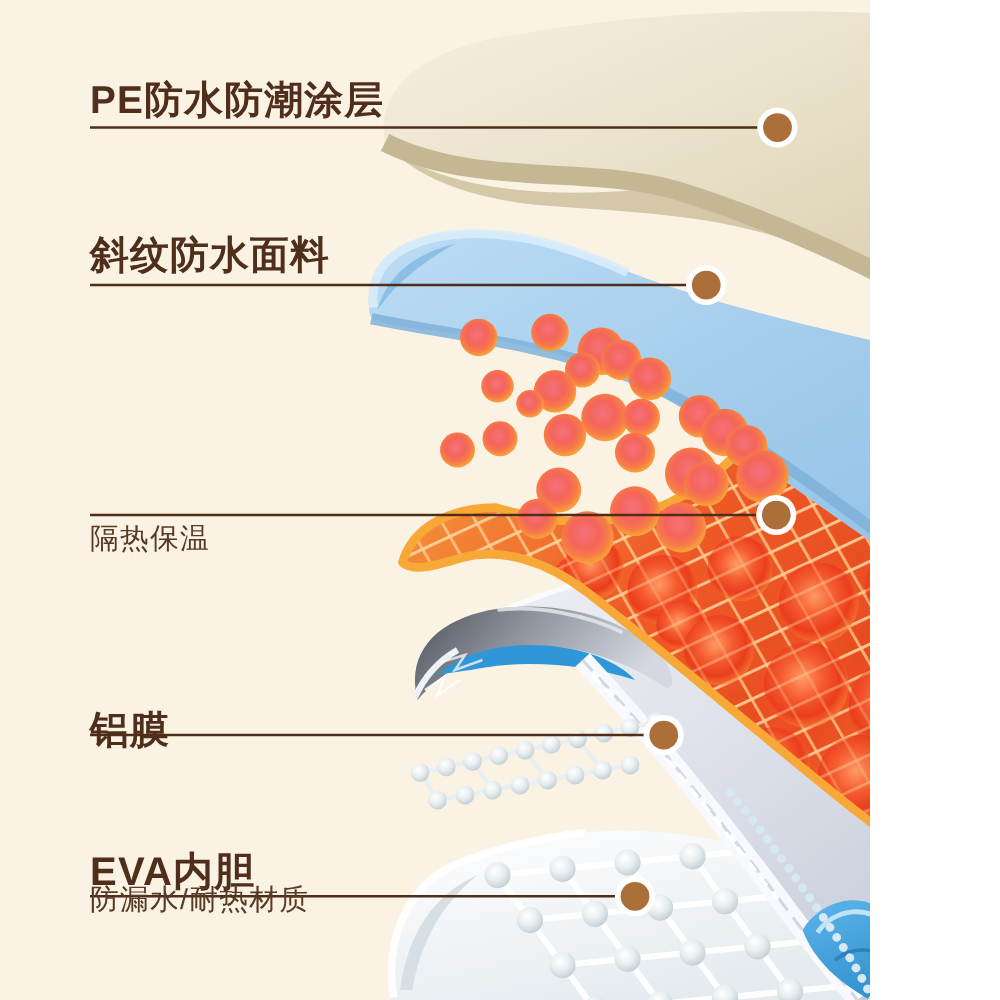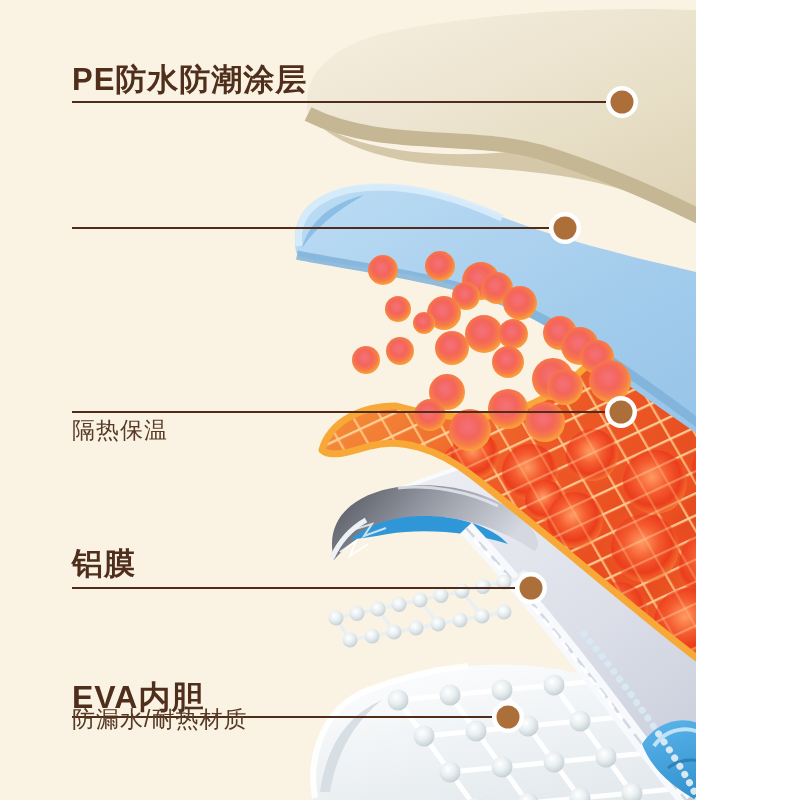--- a/index.html
+++ b/index.html
@@ -317,17 +317,18 @@
         </g>
     <g>
           <line class="leader" x1="72" y1="717" x2="492" y2="717"></line>
           <circle class="dot-ring" cx="508" cy="717" r="16"></circle>
           <circle class="dot-inner" cx="508" cy="717" r="11.5"></circle>
         </g>
   </g>
 </svg>
 
   <div class="t" style="top:64px">PE防水防潮涂层</div>
+  <div class="t" style="top:188px">斜纹防水面料</div>
   <div class="sub" style="top:418px">隔热保温</div>
-  <div class="t" style="top:548px">铝膜</div>
+  <div class="t" style="top:568px">铝膜</div>
   <div class="t t-big" style="top:681px">EVA内胆</div>
   <div class="sub" style="top:707px">防漏水/耐热材质</div>
 </div>
 
 </body></html>

